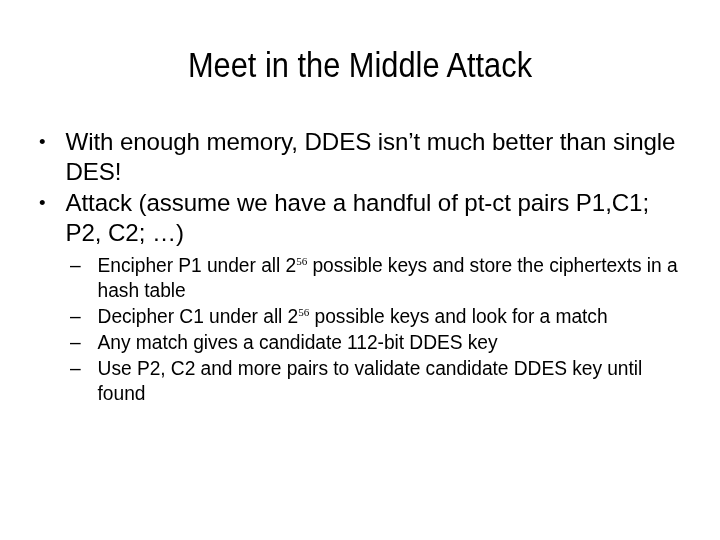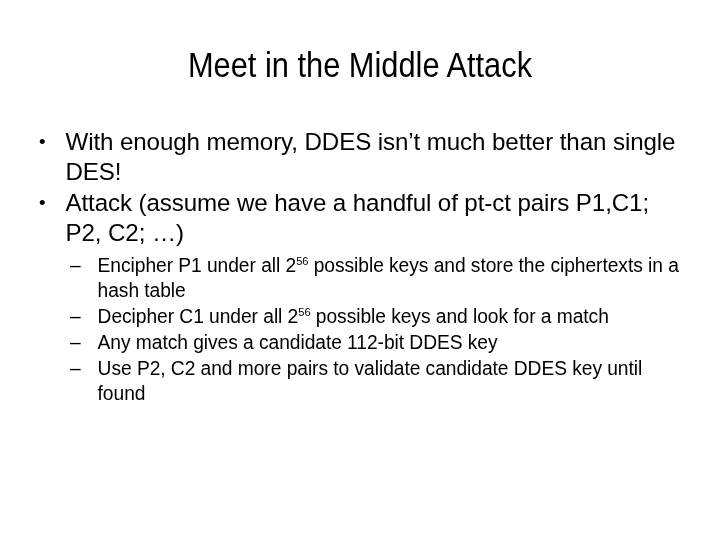--- a/index.html
+++ b/index.html
@@ -88,20 +88,21 @@
     left: 0;
     top: 0;
     font-size: 19.5px;
     line-height: 25px;
   }
 
   .lvl2 sup, .lvl1 sup {
     font-size: 0.58em;
     vertical-align: super;
     line-height: 0;
+    font-family: Liberation Serif, serif;
   }
 
   .txt { display: inline; }
 </style>
 </head>
 <body>
 
 <div class="slide">
 
   <div class="slide-title">Meet in the Middle Attack</div>

